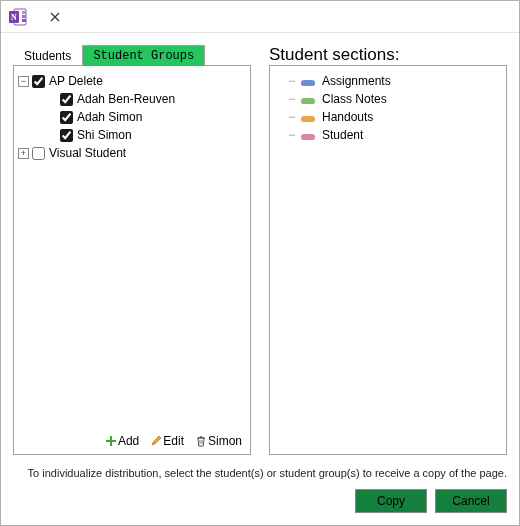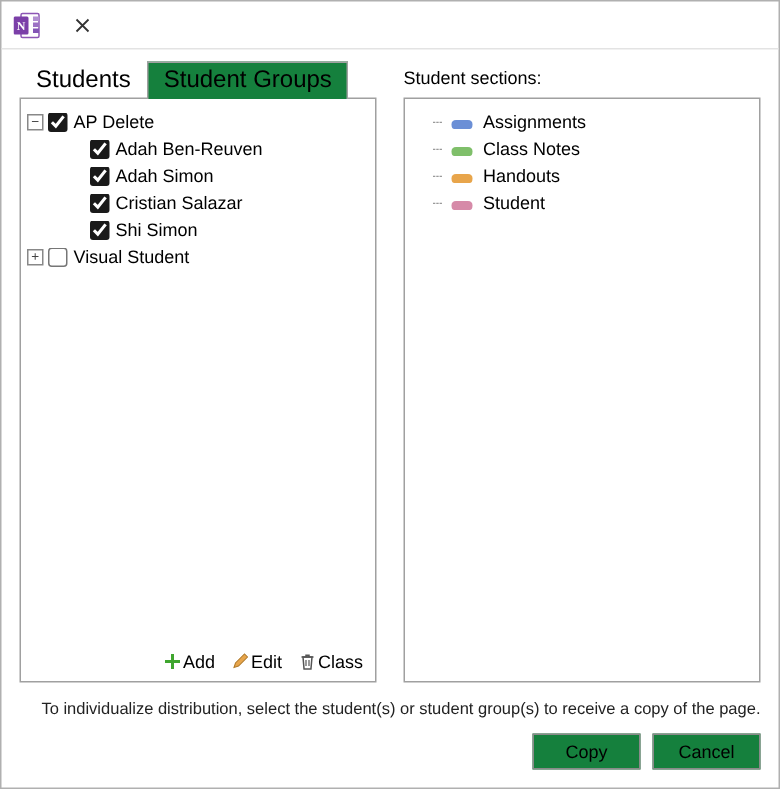--- a/index.html
+++ b/index.html
@@ -61,29 +61,30 @@
   .tabs {
     display: flex;
     align-items: flex-end;
     height: 24px;
     position: relative;
   }
   .tab {
     padding: 3px 10px 3px 10px;
     border: 1px solid transparent;
     border-bottom: none;
-    font-size: 16px;
+    font-size: 12px;
     position: relative;
     top: 1px;
     background: transparent;
   }
   .tab.active {
     border-color: #a0a0a0;
-    background: #15803d;
+    background: #22c55e;
     z-index: 2;
+    font-family: Liberation Mono, monospace;
   }
   .tree-box {
     flex: 1;
     border: 1px solid #a0a0a0;
     background: #fff;
     padding: 6px 4px 4px 4px;
     overflow: auto;
     display: flex;
     flex-direction: column;
   }
@@ -137,21 +138,21 @@
   .tree-action .ico { width:14px; height:14px; display:inline-flex; align-items:center; justify-content:center; }
 
   .right-pane {
     flex: 1;
     display: flex;
     flex-direction: column;
   }
   .right-label {
     height: 24px;
     padding-top: 4px;
-    font-size: 12px;
+    font-size: 17px;
   }
   .sections-box {
     flex: 1;
     border: 1px solid #a0a0a0;
     background: #fff;
     padding: 6px 6px;
     overflow: auto;
   }
   .section-row {
     display: flex;
@@ -238,25 +239,20 @@
               <span>Adah Ben-Reuven</span>
             </div>
             <div class="tree-row indent-2">
               <span class="dotspacer"></span>
               <input type="checkbox" class="tree-checkbox" checked="" style="">
               <span>Adah Simon</span>
             </div>
             <div class="tree-row indent-2">
               <span class="dotspacer"></span>
               <input type="checkbox" class="tree-checkbox" checked="" style="">
-              <span>Cristian Salazar</span>
-            </div>
-            <div class="tree-row indent-2">
-              <span class="dotspacer"></span>
-              <input type="checkbox" class="tree-checkbox" checked="" style="">
               <span>Shi Simon</span>
             </div>
 
             <div class="tree-row indent-1">
               <span class="toggle">+</span>
               <input type="checkbox" class="tree-checkbox" style="">
               <span>Visual Student</span>
             </div>
 
           </div>
@@ -279,21 +275,21 @@
               <span>Edit</span>
             </span>
             <span class="tree-action">
               <span class="ico">
                 <svg width="12" height="12" viewBox="0 0 12 12">
                   <path d="M3 3h6l-.7 8H3.7L3 3z" fill="none" stroke="#555" stroke-width="1"></path>
                   <path d="M2 3h8M5 3V1.8h2V3" fill="none" stroke="#555" stroke-width="1"></path>
                   <path d="M5 5v4M7 5v4" stroke="#555" stroke-width="0.8"></path>
                 </svg>
               </span>
-              <span>Class</span>
+              <span>Simon</span>
             </span>
           </div>
         </div>
       </div>
 
       <div class="right-pane">
         <div class="right-label">Student sections:</div>
         <div class="sections-box">
 
           <div class="section-row">

